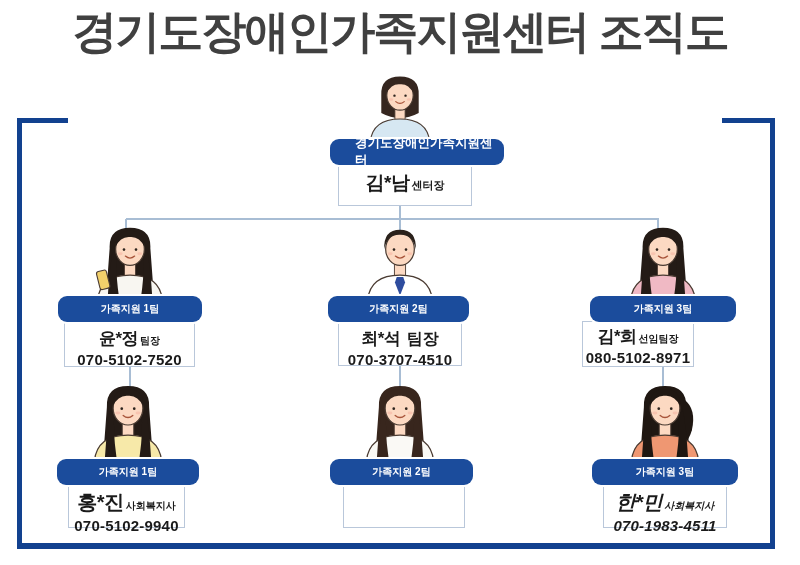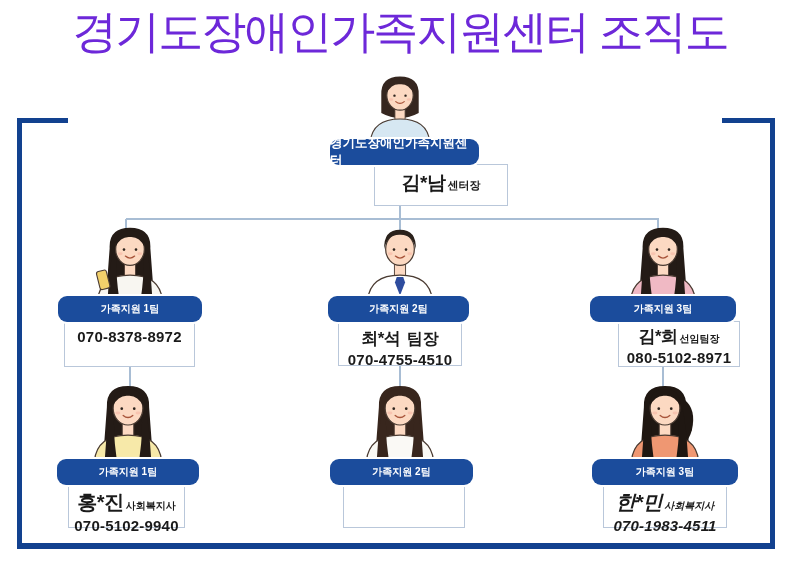--- a/index.html
+++ b/index.html
@@ -1,21 +1,21 @@
 <!DOCTYPE html>
 <html><head>
 <meta charset="utf-8">
 <style>
   html,body{margin:0;padding:0;background:#ffffff;}
   body{font-family:"Liberation Sans","DejaVu Sans",sans-serif;}
   #stage{position:relative;width:800px;height:565px;background:#ffffff;overflow:hidden;}
 
   
   .title{position:absolute;left:0;right:0;top:2px;text-align:center;
-         font-size:45px;font-weight:400;letter-spacing:-2px;color:#6d28d9;}
+         font-size:45px;font-weight:700;letter-spacing:-2px;color:#404040;}
 
   
   .frame{position:absolute;background:var(--frame,#12418f);z-index:0;}
   .f-tl{left:17px;top:118px;width:51px;height:5px;}
   .f-tr{left:722px;top:118px;width:53px;height:5px;}
   .f-l {left:17px;top:118px;width:5px;height:430px;}
   .f-r {left:770px;top:118px;width:5px;height:430px;}
   .f-b {left:17px;top:543px;width:758px;height:6px;}
 
   
@@ -36,35 +36,35 @@
   .bu-a2{left:352px;top:226px;width:96px;height:74px;}
   .bu-a3{left:615px;top:226px;width:96px;height:74px;}
   .bu-b1{left:80px; top:384px;width:96px;height:77px;}
   .bu-b2{left:352px;top:384px;width:96px;height:77px;}
   .bu-b3{left:617px;top:384px;width:96px;height:77px;}
 
   
   .pill{position:absolute;z-index:3;background:var(--hdr,#1b4c9c);color:var(--hdrtx,#ffffff);
         border-radius:9px;display:flex;align-items:center;justify-content:center;
         font-weight:700;font-size:10px;height:26px;box-shadow:0 0 0 2px #ffffff;}
-  .p-root{left:330px;top:139px;width:149px;font-size:12.5px;}
+  .p-root{left:330px;top:139px;width:149px;font-size:12.5px;padding-left:25px;}
   .p-a1{left:58px; top:296px;width:144px;}
   .p-a2{left:328px;top:296px;width:141px;}
   .p-a3{left:590px;top:296px;width:146px;}
   .p-b1{left:57px; top:459px;width:142px;}
   .p-b2{left:330px;top:459px;width:143px;}
   .p-b3{left:592px;top:459px;width:146px;}
 
   
   .ibox{position:absolute;z-index:2;background:#ffffff;border:1px solid var(--boxbd,#b9c7da);
         text-align:center;color:#1a1a1a;padding-top:5px;box-sizing:border-box;}
-  .i-root{left:338px;top:164px;width:134px;height:42px;margin-left:36px;}
+  .i-root{left:338px;top:164px;width:134px;height:42px;}
   .i-a1{left:64px; top:321px;width:131px;height:46px;}
   .i-a2{left:338px;top:321px;width:124px;height:45px;}
-  .i-a3{left:618px;top:321px;width:122px;height:46px;padding-top:3px;}
+  .i-a3{left:582px;top:321px;width:112px;height:46px;padding-top:3px;}
   .i-b1{left:68px; top:484px;width:117px;height:44px;padding-top:4px;}
   .i-b2{left:343px;top:484px;width:122px;height:44px;}
   .i-b3{left:603px;top:484px;width:124px;height:44px;padding-top:4px;font-style:italic;}
 
   .nm{font-size:17px;font-weight:800;letter-spacing:-0.5px;}
   .rl{font-size:10px;font-weight:700;margin-left:2px;}
   .ph{font-size:15px;font-weight:800;letter-spacing:0.2px;margin-top:1px;}
   .i-root .nm{font-size:19px;}
   .i-root .rl{font-size:11px;}
   .i-a2 .rl{font-size:16px;font-weight:800;}   
@@ -121,39 +121,40 @@
         <circle cx="56.5" cy="25.5" r="1.4" fill="#2e241e"></circle>
         <path d="M45,32.5 Q50,36.8 55,32.5" fill="none" stroke="#a8543a" stroke-width="1.4" stroke-linecap="round"></path>
         <ellipse cx="39.5" cy="30" rx="2.6" ry="1.5" fill="#f6b8a6" opacity="0.65"></ellipse>
         <ellipse cx="60.5" cy="30" rx="2.6" ry="1.5" fill="#f6b8a6" opacity="0.65"></ellipse>
         <g transform="rotate(-14 22 60)">
           <rect x="16" y="48" width="11" height="20" rx="2.5" fill="#f2d06b" stroke="#4a3b32" stroke-width="1.2"></rect>
         </g>
       </svg></div>
   <div class="pill p-a1">가족지원 1팀</div>
   <div class="ibox i-a1">
-    <div class="ph">070-8378-8972</div>
+    <div><span class="nm">윤*정</span><span class="rl">팀장</span></div>
+    <div class="ph">070-5102-7520</div>
   </div>
 
   <div class="bust bu-a2"><svg viewBox="0 0 100 80" width="100%" height="100%" preserveAspectRatio="xMidYMax meet">
         <path d="M44,38 L56,38 L56,57 L44,57 Z" fill="#fcd9c2" stroke="#4a3b32" stroke-width="1"></path>
         <path d="M15,80 C17,60 31,53 50,53 C69,53 83,60 85,80 Z" fill="#ffffff" stroke="#4a3b32" stroke-width="1.3"></path>
         <ellipse cx="50" cy="25" rx="15.5" ry="17.5" fill="#fcd9c2" stroke="#4a3b32" stroke-width="1.3"></ellipse>
         <path d="M33,25 Q32,4 50,4 Q68,4 67,25 Q64,9 50,9.5 Q36,9 33,25 Z" fill="#2a211b"></path>
         <circle cx="43.5" cy="25.5" r="1.4" fill="#2e241e"></circle>
         <circle cx="56.5" cy="25.5" r="1.4" fill="#2e241e"></circle>
         <path d="M45,32.5 Q50,36.8 55,32.5" fill="none" stroke="#a8543a" stroke-width="1.4" stroke-linecap="round"></path>
         <ellipse cx="39.5" cy="30" rx="2.6" ry="1.5" fill="#f6b8a6" opacity="0.65"></ellipse>
         <ellipse cx="60.5" cy="30" rx="2.6" ry="1.5" fill="#f6b8a6" opacity="0.65"></ellipse>
         <path d="M46.5,55 L53.5,55 L55.5,61 L50,75 L44.5,61 Z" fill="#2e4c9e"></path>
       </svg></div>
   <div class="pill p-a2">가족지원 2팀</div>
   <div class="ibox i-a2">
     <div><span class="nm">최*석</span> <span class="rl">팀장</span></div>
-    <div class="ph">070-4755-4510</div>
+    <div class="ph">070-3707-4510</div>
   </div>
 
   <div class="bust bu-a3"><svg viewBox="0 0 100 80" width="100%" height="100%" preserveAspectRatio="xMidYMax meet">
         <path d="M28,24 Q27,2 50,2 Q73,2 72,24 L76,78 Q63,80 50,80 Q37,80 24,78 Z" fill="#241b16"></path>
         <path d="M44,38 L56,38 L56,57 L44,57 Z" fill="#fcd9c2" stroke="#4a3b32" stroke-width="1"></path>
         <path d="M15,80 C17,60 31,53 50,53 C69,53 83,60 85,80 Z" fill="#f0b9c4" stroke="#4a3b32" stroke-width="1.3"></path>
         <path d="M31,28 Q27,52 26,76 L38,76 Q34,48 36,30 Z" fill="#241b16"></path>
         <path d="M69,28 Q73,52 74,76 L62,76 Q66,48 64,30 Z" fill="#241b16"></path>
         <ellipse cx="50" cy="25" rx="15.5" ry="17.5" fill="#fcd9c2" stroke="#4a3b32" stroke-width="1.3"></ellipse>
         <path d="M34,23 Q34,5 50,5 Q66,5 66,23 Q60,11 50,12 Q40,11 34,23 Z" fill="#241b16"></path>

